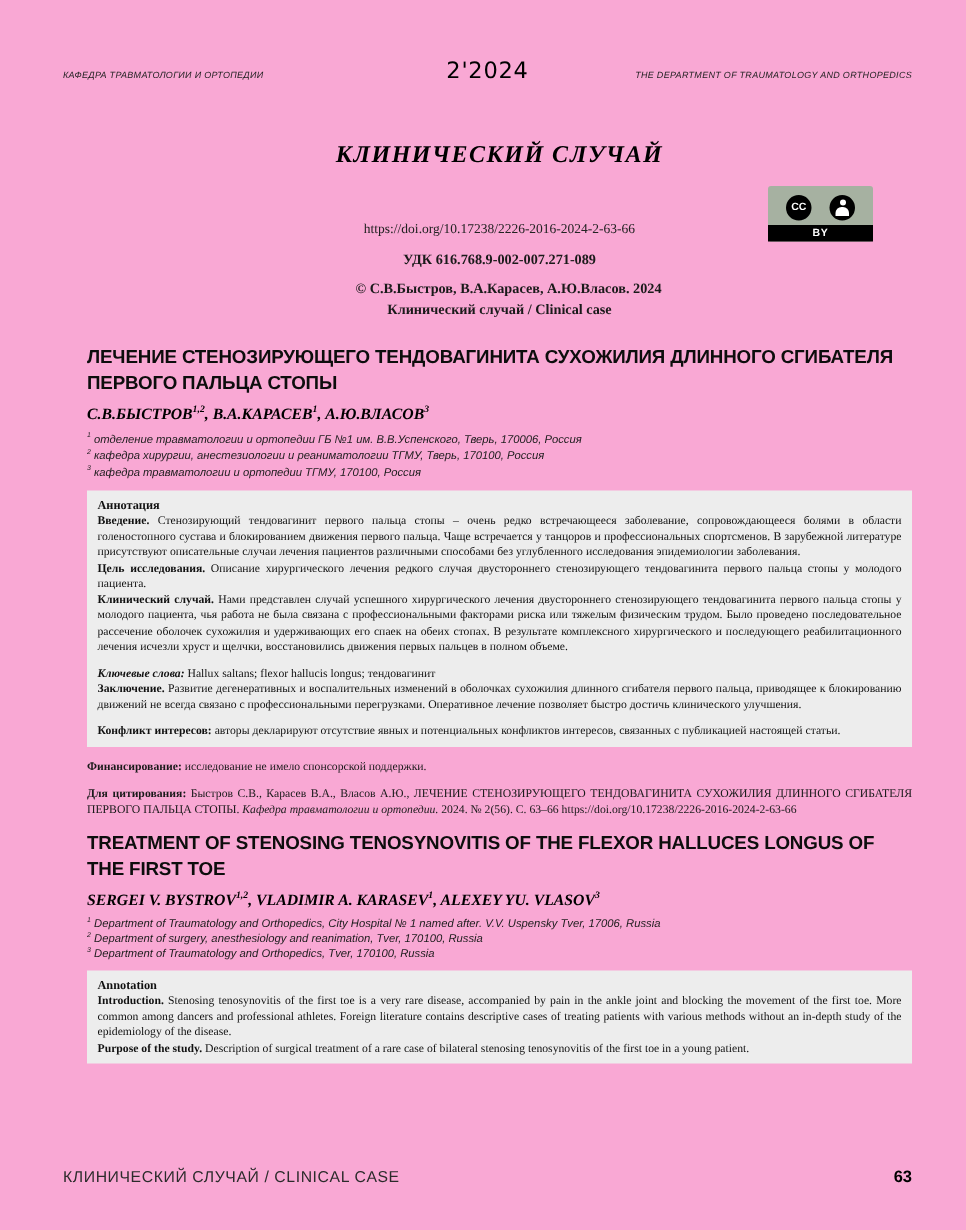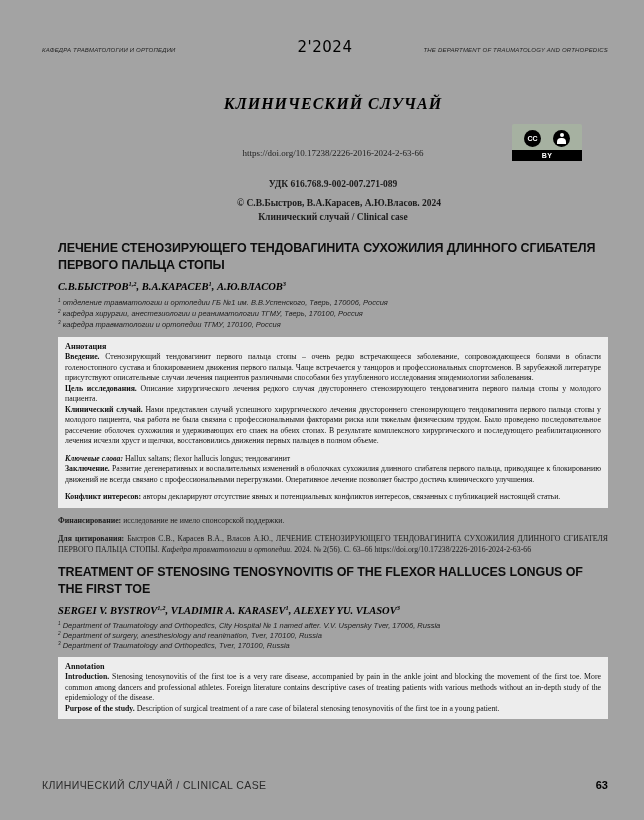--- a/index.html
+++ b/index.html
@@ -1,18 +1,18 @@
 <!DOCTYPE html>
 <html><head>
 <meta charset="utf-8">
 <style>
   * { margin:0; padding:0; box-sizing:border-box; }
   html,body { background:#888; }
   .page {
-    width:644px; height:820px; position:relative; background:#a3a3a3;
+    width:644px; height:820px; position:relative; background:#f9a8d4;
     margin:0 auto; overflow:hidden; color:#1a1a1a;
     font-family:"Liberation Serif", serif;
   }
   
   .runhead {
     position:absolute; top:38px; left:42px; right:36px;
     display:flex; justify-content:space-between; align-items:baseline;
   }
   .runhead .side {
     font:italic 6px "Liberation Sans", sans-serif; color:#1f1f1f;
@@ -23,21 +23,21 @@
     font:15px "DejaVu Sans", sans-serif; color:#000; letter-spacing:.5px;
   }
   
   .content { padding:95px 36px 0 58px; }
   .section-title {
     text-align:center; font:bold italic 16px "Liberation Serif", serif;
     color:#000; letter-spacing:1px;
   }
   .meta { margin-top:29px;text-align:center; }
   .meta .doi { font:9px "Liberation Serif", serif; color:#222; text-decoration:none; display:inline-block; }
-  .meta .udk { margin-top:19px; font:bold 9.5px "Liberation Serif", serif; }
+  .meta .udk { margin-top:9px; font:bold 9.5px "Liberation Serif", serif; }
   .meta .copyright { margin-top:9px; font:bold 9.5px "Liberation Serif", serif;margin-left:12px; }
   .meta .arttype { margin-top:4px; font:bold 9.5px "Liberation Serif", serif; }
   
   .cc-badge {
     position:absolute; top:124px; right:62px; width:70px; height:37px;
     background:#a6b1a1; border-radius:2px; display:block; cursor:pointer;
   }
   .cc-circles { display:flex; justify-content:space-evenly; align-items:center; height:26px; padding-top:2px; }
   .cc-circle {
     width:17px; height:17px; border-radius:50%; background:#000; color:#fff;

